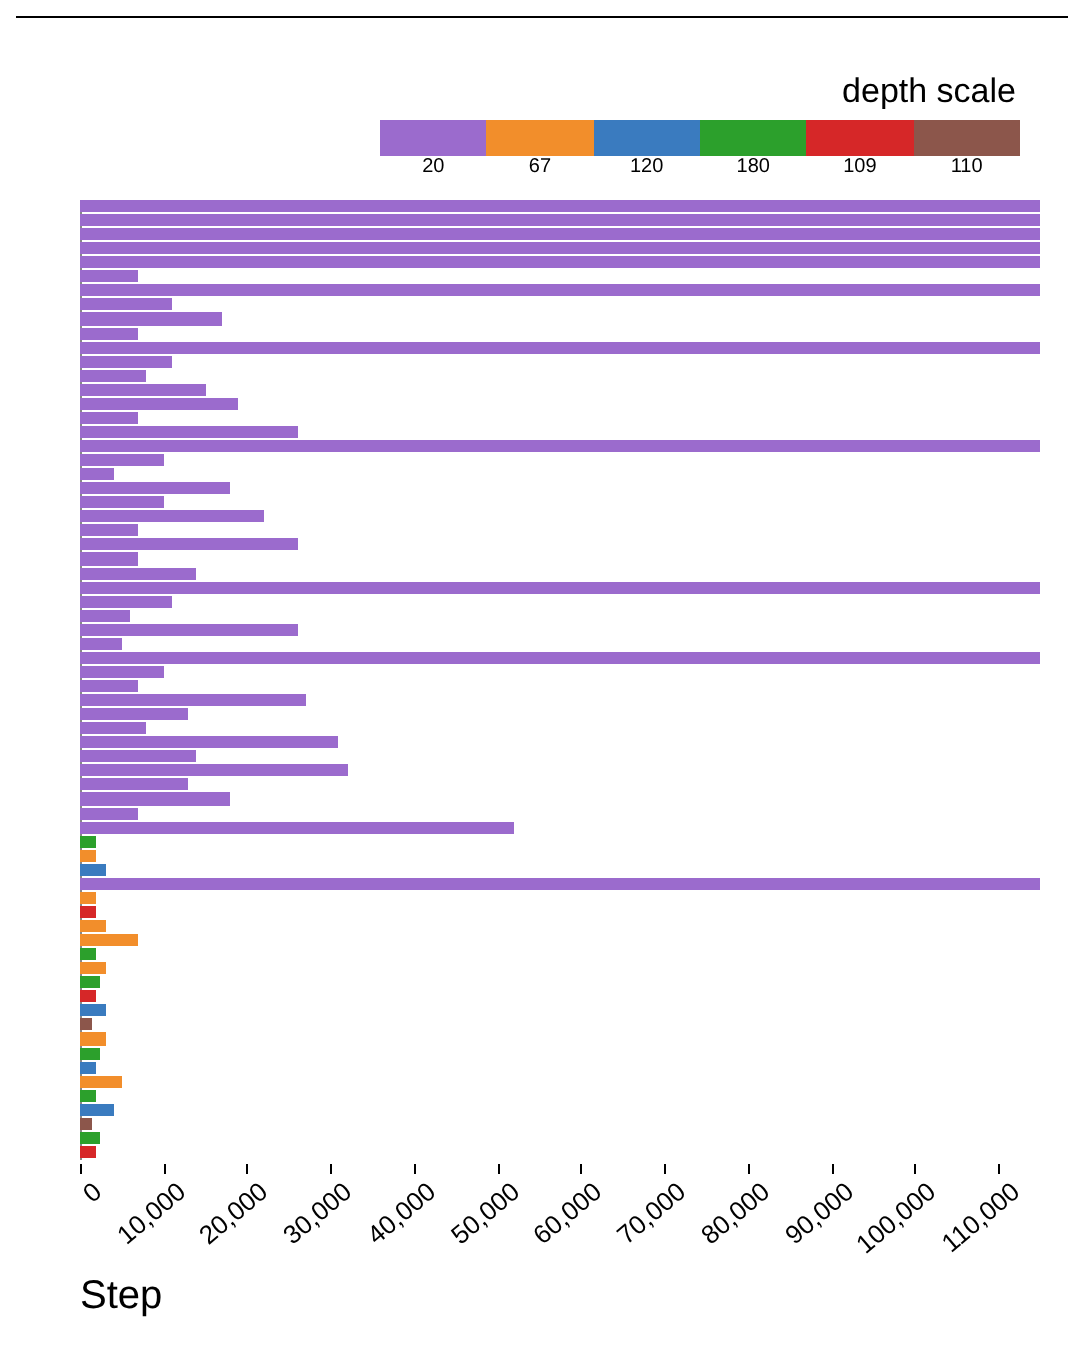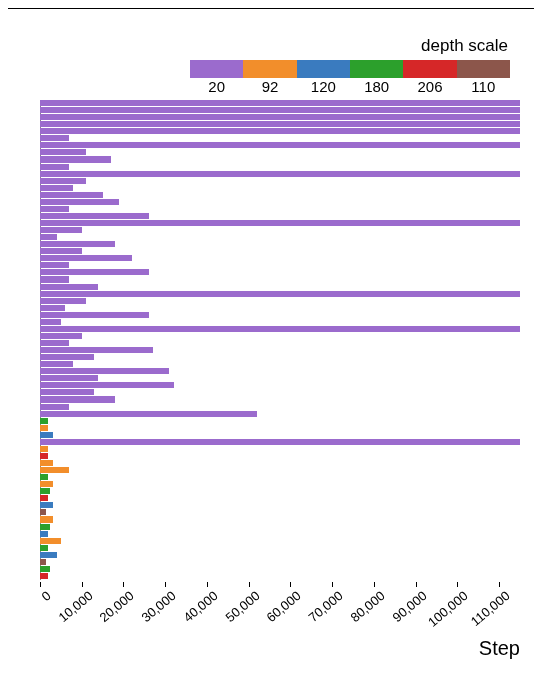--- a/index.html
+++ b/index.html
@@ -32,21 +32,21 @@
   }
   .legend-bar {
     display: flex;
     height: 18px;
     width: 100%;
   }
   .legend-bar > div { flex: 1; }
   .legend-ticks {
     display: flex;
     width: 100%;
-    font-size: 15px;
+    font-size: 10px;
   }
   .legend-ticks > div {
     flex: 1;
     text-align: center;
   }
   .chart-area {
     position: absolute;
     top: 100px;
     left: 40px;
     width: 480px;
@@ -83,21 +83,21 @@
     transform-origin: left top;
     transform: rotate(-40deg);
     white-space: nowrap;
     text-align: right;
   }
   .x-label {
     position: absolute;
     left: 0;
     width: 480px;
     top: 55px;
-    text-align: right;
+    text-align: left;
     font-size: 20px;
   }
   .axis-line-y {
     position: absolute;
     left: 0; top: 0; bottom: 0;
     border-left: 1px solid #888;
   }
 </style>
 </head>
 <body>
@@ -109,24 +109,24 @@
   <div class="legend-bar" id="legend-bar">
       <div style="background: rgb(155, 107, 205);"></div>
       <div style="background: rgb(242, 142, 43);"></div>
       <div style="background: rgb(58, 123, 191);"></div>
       <div style="background: rgb(44, 160, 44);"></div>
       <div style="background: rgb(214, 39, 40);"></div>
       <div style="background: rgb(140, 86, 75);"></div>
     </div>
   <div class="legend-ticks" id="legend-ticks">
       <div>20</div>
-      <div>92</div>
+      <div>67</div>
       <div>120</div>
       <div>180</div>
-      <div>206</div>
+      <div>109</div>
       <div>110</div>
     </div>
 </div>
 
 <div class="chart-area">
   <div class="axis-line-y"></div>
 
   <div class="plot" id="plot">
       <div class="hbar" style="top: 0px; height: 6.05882px; width: 480px; background: rgb(155, 107, 205);"></div>
       <div class="hbar" style="top: 7.05882px; height: 6.05882px; width: 480px; background: rgb(155, 107, 205);"></div>

